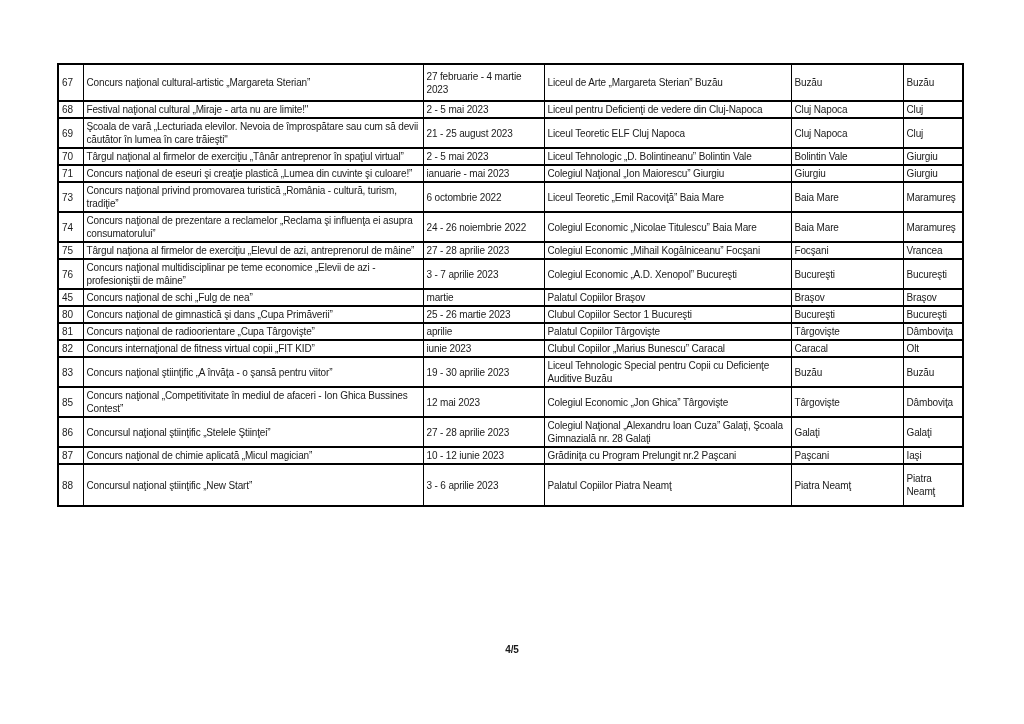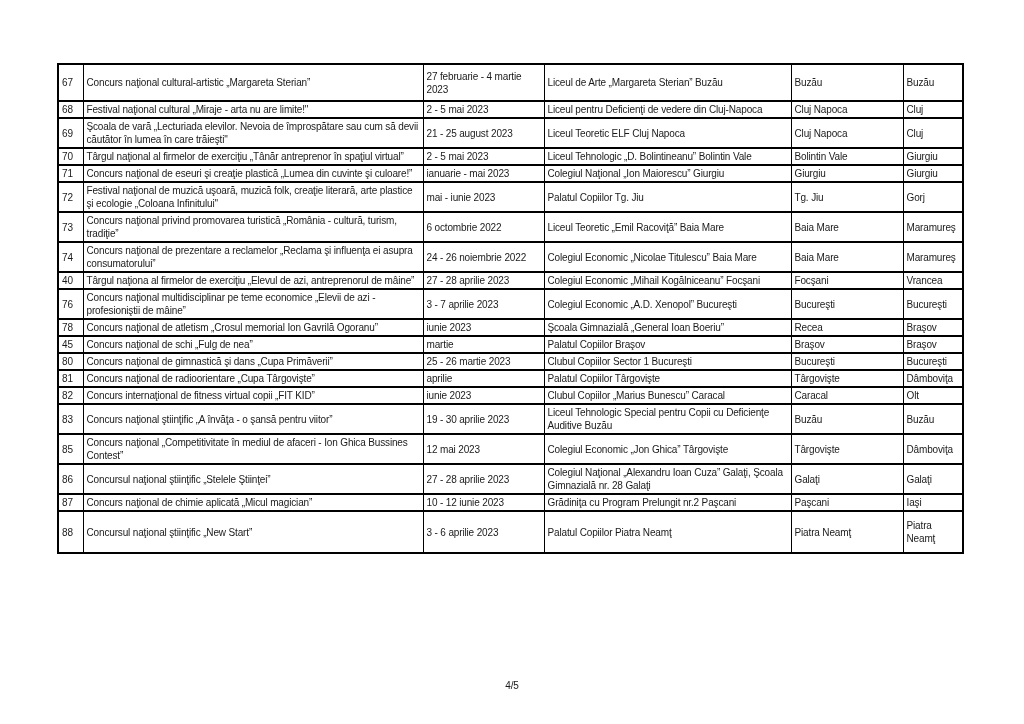--- a/index.html
+++ b/index.html
@@ -39,26 +39,27 @@
     vertical-align: middle;
     overflow: hidden;
     word-wrap: break-word;
   }
   td.c-nr { padding: 1px 1px; }
   tr:first-child td { height: 33px; }
   tr:last-child td { height: 38px; }
   .footer {
     position: absolute;
     left: 0;
-    top: 680px;
+    top: 644px;
     width: 1024px;
     text-align: center;
     font-size: 10px;
     letter-spacing: -0.1px;
     color: #1a1a1a;
+    font-weight: bold;
   }
 </style>
 </head>
 <body>
 
 <div class="page">
 
   <table class="contests">
     <colgroup>
       <col style="width:25px">
@@ -103,68 +104,52 @@
     </tr>
         <tr>
       <td class="c-nr">71</td>
       <td class="c-name">Concurs naţional de eseuri şi creaţie plastică „Lumea din cuvinte şi culoare!”</td>
       <td class="c-date">ianuarie - mai 2023</td>
       <td class="c-inst">Colegiul Naţional „Ion Maiorescu” Giurgiu</td>
       <td class="c-city">Giurgiu</td>
       <td class="c-county">Giurgiu</td>
     </tr>
         <tr>
-      <td class="c-nr">72</td>
-      <td class="c-name">Festival naţional de muzică uşoară, muzică folk, creaţie literară, arte plastice şi ecologie „Coloana Infinitului"</td>
-      <td class="c-date">mai - iunie 2023</td>
-      <td class="c-inst">Palatul Copiilor Tg. Jiu</td>
-      <td class="c-city">Tg. Jiu</td>
-      <td class="c-county">Gorj</td>
-    </tr>
-        <tr>
       <td class="c-nr">73</td>
       <td class="c-name">Concurs naţional privind promovarea turistică „România - cultură, turism, tradiţie”</td>
       <td class="c-date">6 octombrie 2022</td>
       <td class="c-inst">Liceul Teoretic „Emil Racoviţă” Baia Mare</td>
       <td class="c-city">Baia Mare</td>
       <td class="c-county">Maramureş</td>
     </tr>
         <tr>
       <td class="c-nr">74</td>
       <td class="c-name">Concurs naţional de prezentare a reclamelor „Reclama şi influenţa ei asupra consumatorului”</td>
       <td class="c-date">24 - 26 noiembrie 2022</td>
       <td class="c-inst">Colegiul Economic „Nicolae Titulescu” Baia Mare</td>
       <td class="c-city">Baia Mare</td>
       <td class="c-county">Maramureş</td>
     </tr>
         <tr>
-      <td class="c-nr">40</td>
+      <td class="c-nr">75</td>
       <td class="c-name">Târgul naţiona al firmelor de exerciţiu „Elevul de azi, antreprenorul de mâine”</td>
       <td class="c-date">27 - 28 aprilie 2023</td>
       <td class="c-inst">Colegiul Economic „Mihail Kogălniceanu” Focşani</td>
       <td class="c-city">Focşani</td>
       <td class="c-county">Vrancea</td>
     </tr>
         <tr>
       <td class="c-nr">76</td>
       <td class="c-name">Concurs naţional multidisciplinar pe teme economice „Elevii de azi - profesioniştii de mâine”</td>
       <td class="c-date">3 - 7 aprilie 2023</td>
       <td class="c-inst">Colegiul Economic „A.D. Xenopol” Bucureşti</td>
       <td class="c-city">Bucureşti</td>
       <td class="c-county">Bucureşti</td>
     </tr>
         <tr>
-      <td class="c-nr">78</td>
-      <td class="c-name">Concurs naţional de atletism „Crosul memorial Ion Gavrilă Ogoranu”</td>
-      <td class="c-date">iunie 2023</td>
-      <td class="c-inst">Şcoala Gimnazială „General Ioan Boeriu”</td>
-      <td class="c-city">Recea</td>
-      <td class="c-county">Braşov</td>
-    </tr>
-        <tr>
       <td class="c-nr">45</td>
       <td class="c-name">Concurs naţional de schi „Fulg de nea”</td>
       <td class="c-date">martie</td>
       <td class="c-inst">Palatul Copiilor Braşov</td>
       <td class="c-city">Braşov</td>
       <td class="c-county">Braşov</td>
     </tr>
         <tr>
       <td class="c-nr">80</td>
       <td class="c-name">Concurs naţional de gimnastică şi dans „Cupa Primăverii”</td>

